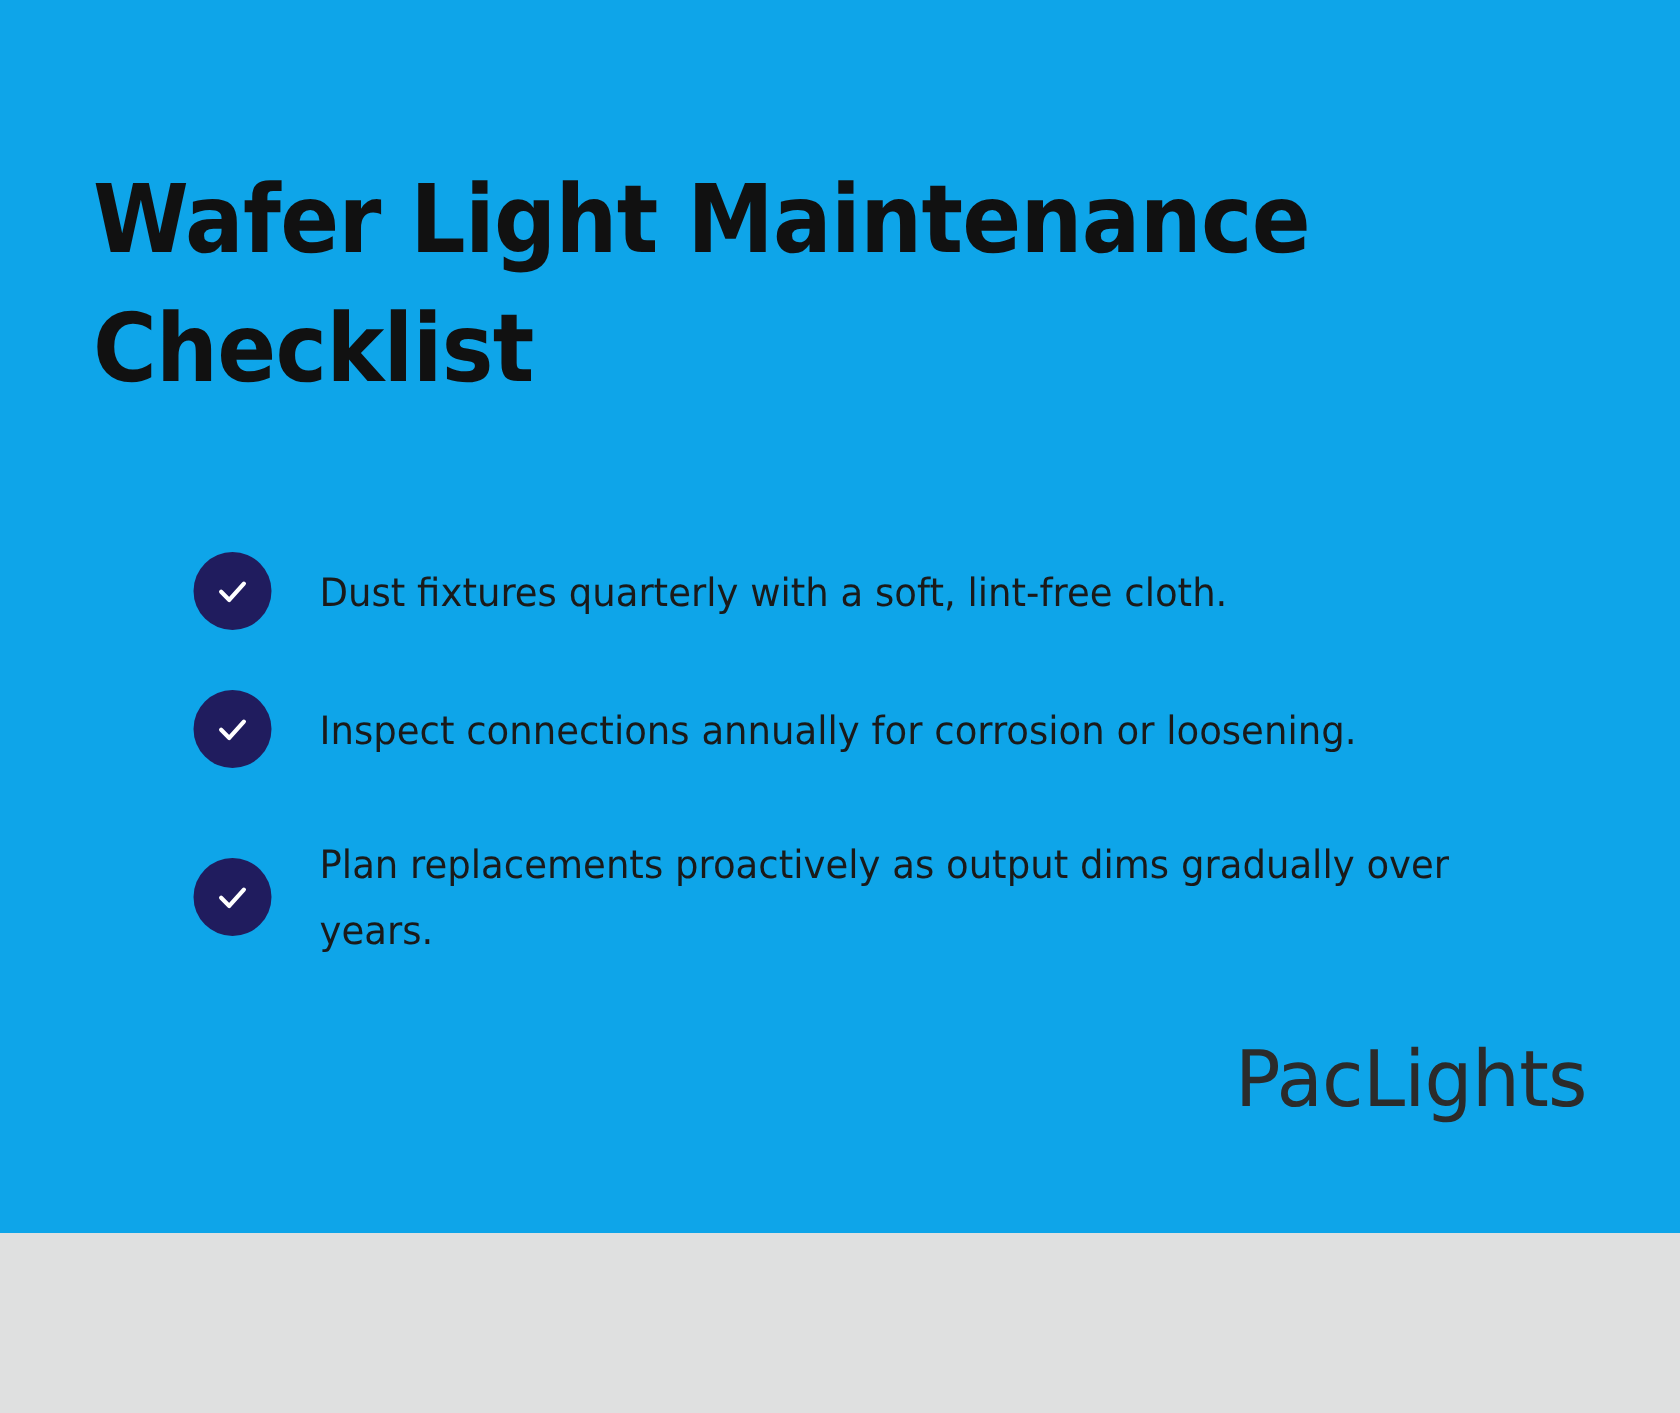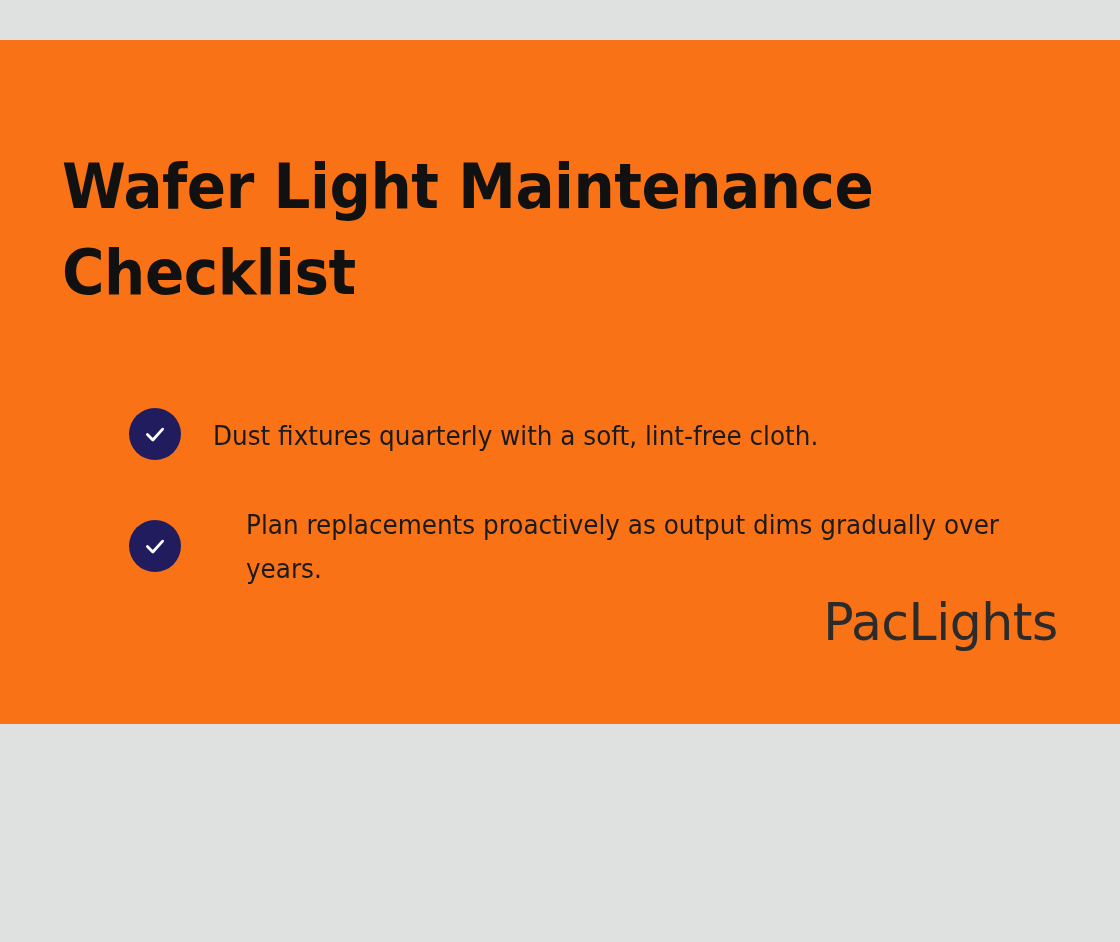--- a/index.html
+++ b/index.html
@@ -10,24 +10,23 @@
     width: 1120px;
     height: 942px;
     background: #dfe0e0;
     font-family: "Liberation Sans", sans-serif;
     overflow: hidden;
   }
 
   .card {
     position: relative;
     width: 1120px;
-    height: 684px;
-    background: #f97316;
+    height: 822px;
+    background: #0ea5e9;
     box-sizing: border-box;
-    margin-top: 40px;
   }
 
   .title {
     position: absolute;
     left: 62px;
     top: 104px;
     width: 900px;
     margin: 0;
     font-family: "DejaVu Sans", sans-serif;
     font-weight: bold;
@@ -51,21 +50,20 @@
   }
 
   .check-item {
     display: flex;
     align-items: center;
     margin-bottom: 40px;
   }
 
   .check-item:last-child {
     margin-bottom: 0;
-    gap: 33px;
   }
 
   .check-badge {
     flex: 0 0 auto;
     width: 52px;
     height: 52px;
     border-radius: 50%;
     background: #201c5e;
     display: flex;
     align-items: center;
@@ -118,20 +116,28 @@
     <li class="check-item">
       <span class="check-badge">
         <svg viewBox="0 0 24 24" fill="none" xmlns="http://www.w3.org/2000/svg">
           <path d="M5 12.5 L10 17.5 L19 7.5" stroke="#ffffff" stroke-width="2.6" stroke-linecap="round" stroke-linejoin="round"></path>
         </svg>
       </span>
       <span class="check-text">Dust fixtures quarterly with a soft, lint-free cloth.</span>
     </li>
 
 
+    <li class="check-item">
+      <span class="check-badge">
+        <svg viewBox="0 0 24 24" fill="none" xmlns="http://www.w3.org/2000/svg">
+          <path d="M5 12.5 L10 17.5 L19 7.5" stroke="#ffffff" stroke-width="2.6" stroke-linecap="round" stroke-linejoin="round"></path>
+        </svg>
+      </span>
+      <span class="check-text">Inspect connections annually for corrosion or loosening.</span>
+    </li>
 
     <li class="check-item">
       <span class="check-badge">
         <svg viewBox="0 0 24 24" fill="none" xmlns="http://www.w3.org/2000/svg">
           <path d="M5 12.5 L10 17.5 L19 7.5" stroke="#ffffff" stroke-width="2.6" stroke-linecap="round" stroke-linejoin="round"></path>
         </svg>
       </span>
       <span class="check-text">Plan replacements proactively as output dims gradually over years.</span>
     </li>
 

